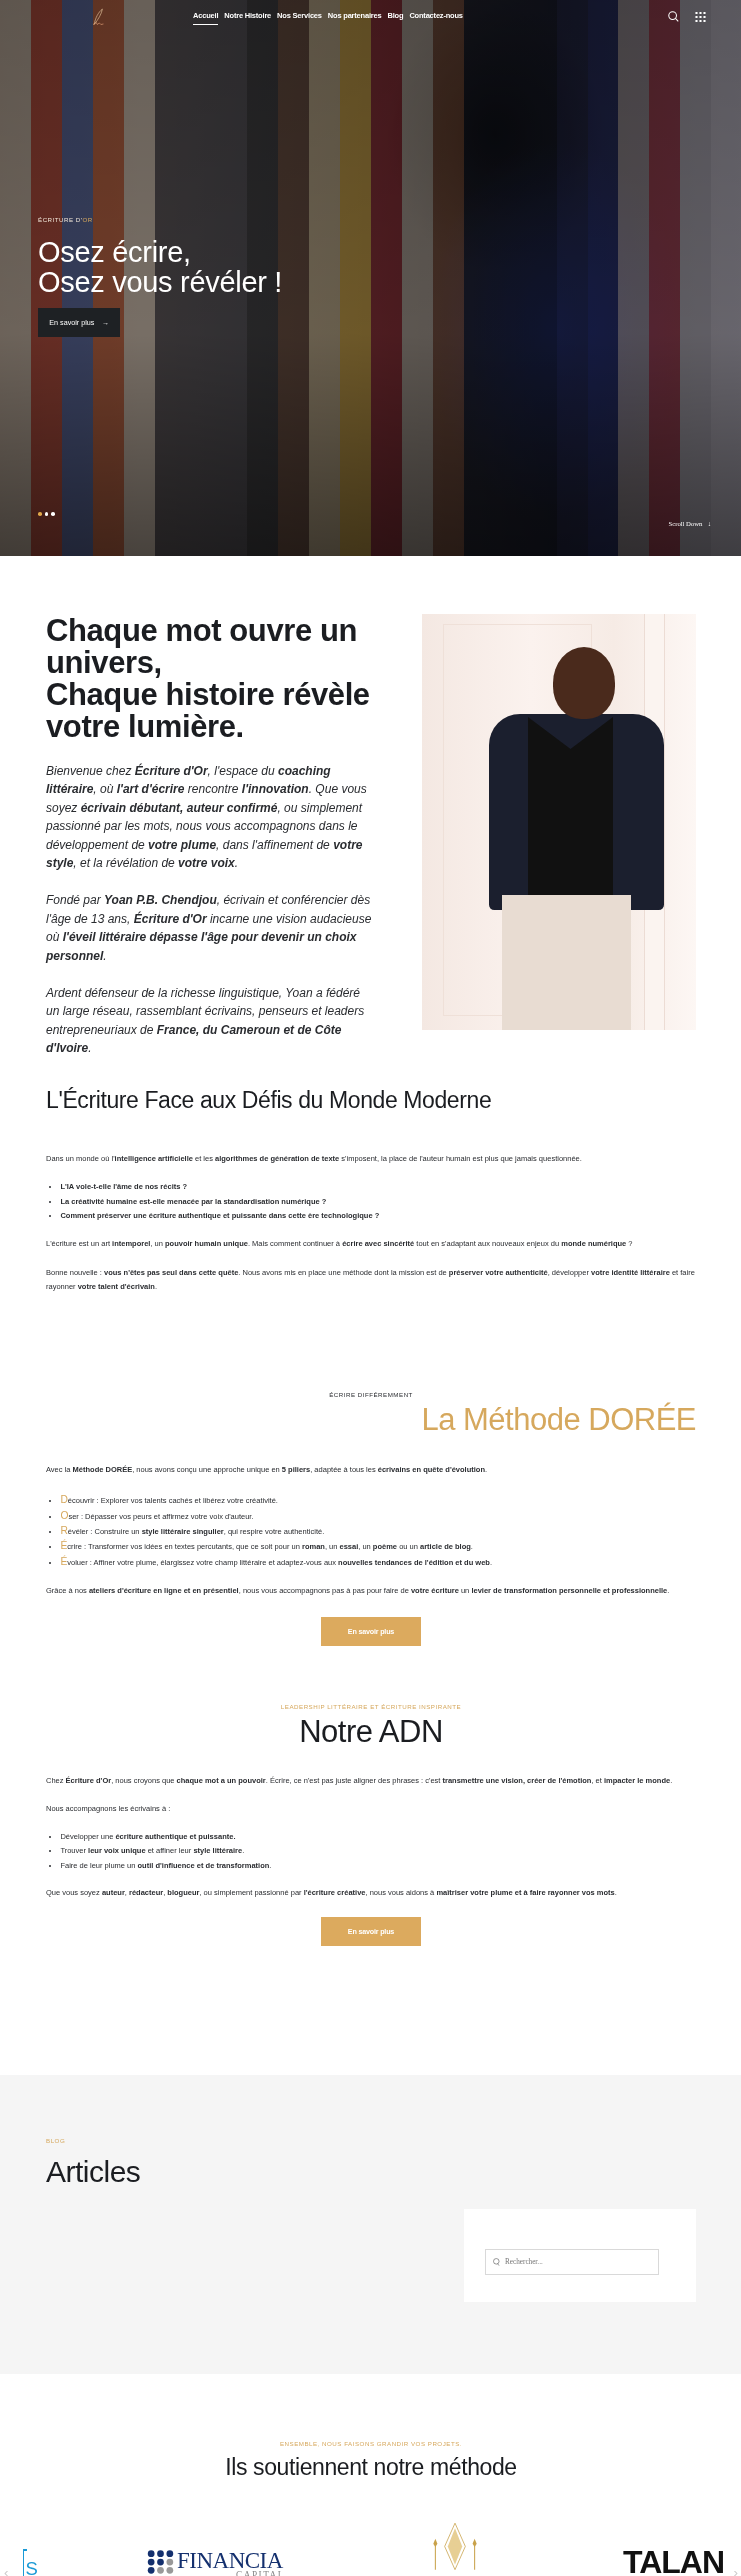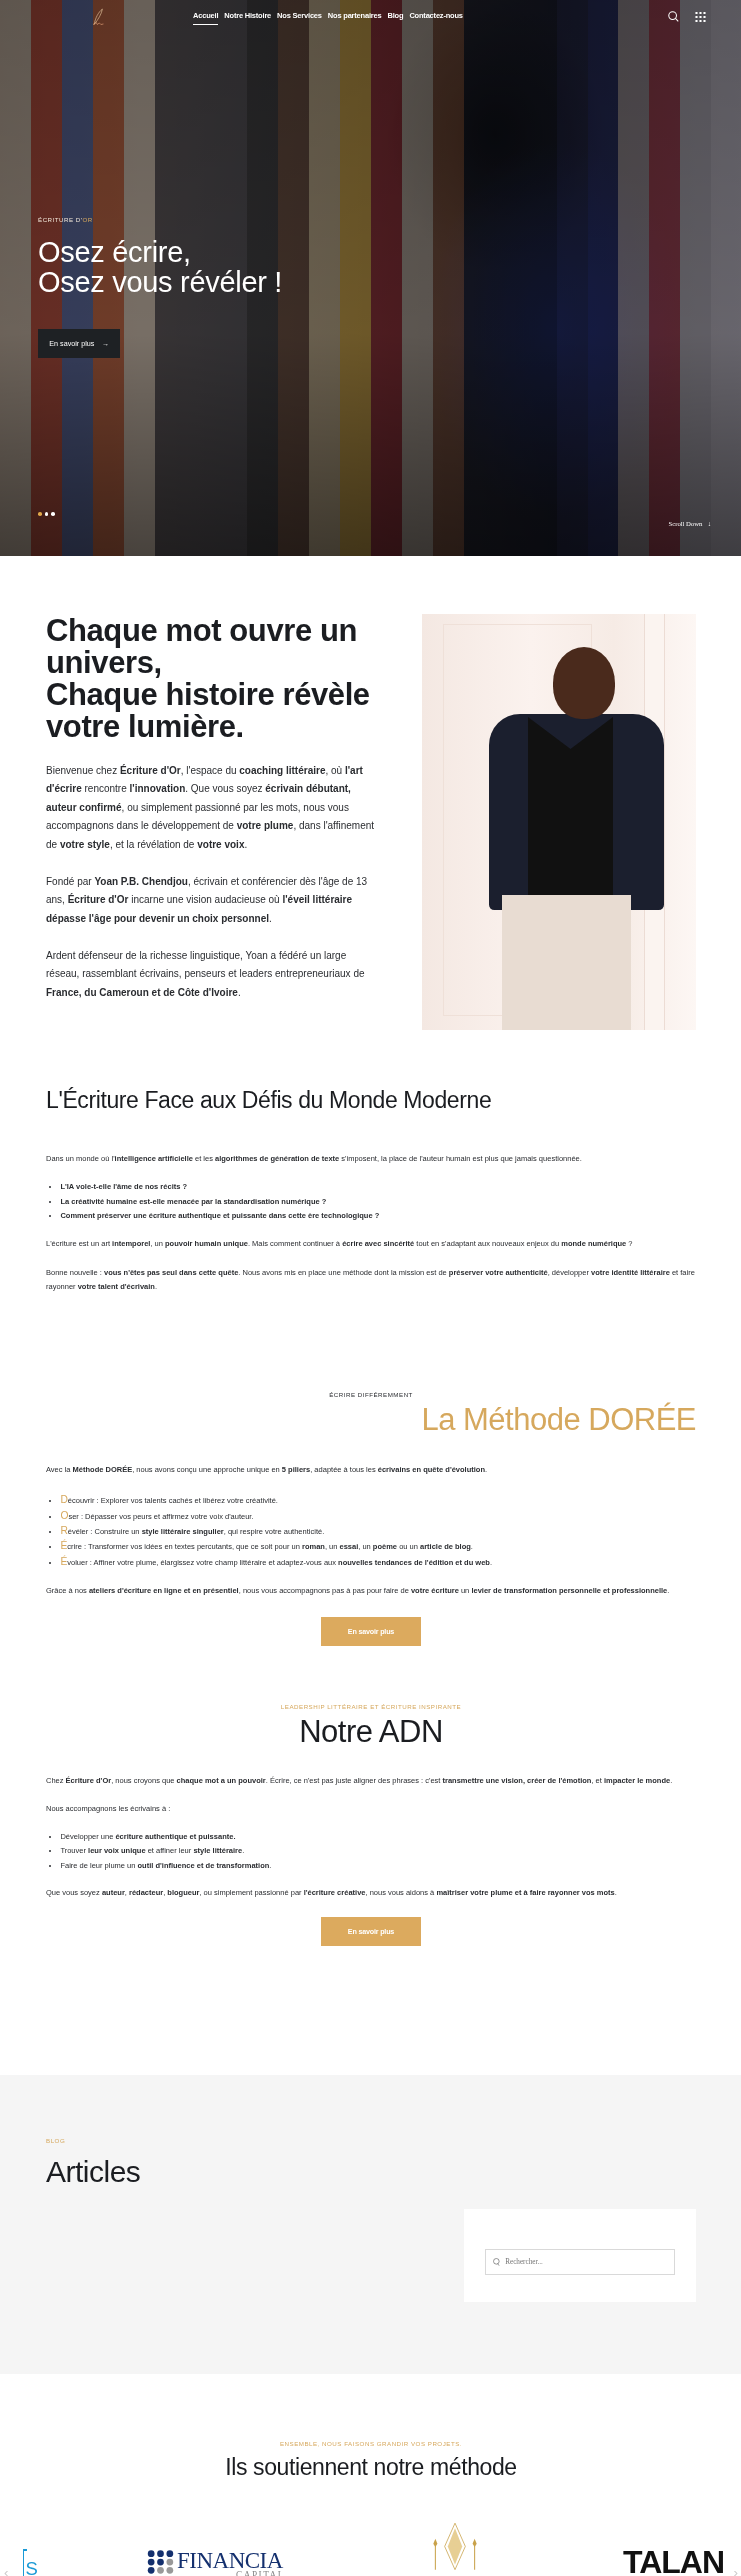--- a/index.html
+++ b/index.html
@@ -21,32 +21,32 @@
   .logo { position: absolute; left: 88px; top: 7.2px; width: 20.6px; height: 20.6px; }
   .menu { position: absolute; left: 193px; top: 11.3px; display: flex; gap: 6px; }
   .menu a { color: #fff; text-decoration: none; font-size: 7.5px; font-weight: 700; letter-spacing: -0.2px; padding-bottom: 5.2px; position: relative; }
   .menu a.active::after { content: ""; position: absolute; left: 0; right: 0; bottom: 0; height: 1px; background: #fff; }
   .nav-icons { position: absolute; right: 36px; top: 11.3px; display: flex; gap: 15.5px; align-items: center; }
   .grid-icon { display: grid; grid-template-columns: repeat(3, 2.6px); gap: 1.5px; }
   .grid-icon i { width: 2.6px; height: 2.6px; border: 0.7px solid #fff; border-radius: 50%; display: block; }
   .hero-content { position: absolute; left: 38px; top: 216px; z-index: 3; }
   .eyebrow-hero { color: #f0e6d8; font-size: 6.2px; letter-spacing: 0.5px; margin-bottom: 14.4px; }
   .eyebrow-hero .gold { color: #d6a85d; }
-  .hero-title { color: #fff; font-size: 29px; font-weight: 400; line-height: 30px; letter-spacing: -0.3px; margin-bottom: 32px; }
+  .hero-title { color: #fff; font-size: 29px; font-weight: 400; line-height: 30px; letter-spacing: -0.3px; margin-bottom: 11px; }
   .btn-dark { display: inline-flex; align-items: center; gap: 7.2px; background: #1e2124; color: #fff; font-size: 7.2px; padding: 9.3px 11.3px; height: 29px; border: none; }
   .dots { position: absolute; left: 38px; top: 512px; display: flex; gap: 3.1px; z-index: 3; }
   .dots i { width: 3.6px; height: 3.6px; border-radius: 50%; background: #fff; display: block; }
   .dots i.on { background: #e1a84a; }
   .scroll-down { position: absolute; right: 31px; top: 520px; color: #fff; font-family: "Liberation Serif", serif; font-size: 6.7px; display: flex; gap: 5.2px; align-items: center; z-index: 3; }
 
   
   .about { position: relative; height: 510px; }
   .about-text { position: absolute; left: 46px; top: 59px; width: 330px; }
   .h-big { font-size: 31px; font-weight: 700; line-height: 32px; letter-spacing: -0.4px; color: #1b1d21; }
-  .about-text p { font-size: 10px; line-height: 18.5px; color: #2a2c30; }
+  .about-text p { font-size: 12px; line-height: 18.5px; color: #2a2c30; font-style: italic; }
   .about-text .p1 { margin-top: 18.5px; }
   .about-text .p2 { margin-top: 18.5px; }
   .about-text .p3 { margin-top: 18.5px; }
   .portrait-box { position: absolute; left: 422px; top: 58px; width: 274px; height: 416px; background: linear-gradient(90deg, #f4e8e2 0%, #fbf2ee 40%, #f6ebe5 70%, #fdf7f4 100%); overflow: hidden; }
   .portrait-box .door { position: absolute; left: 20.6px; top: 10.3px; width: 149px; height: 392px; border: 1.5px solid #efe0d8; }
   .portrait-box .pillar { position: absolute; left: 222px; top: 0; width: 20.6px; height: 416px; background: #fbf4f0; border-left: 1px solid #ecdcd4; border-right: 1px solid #ecdcd4; }
   .person-head { position: absolute; left: 131px; top: 33px; width: 62px; height: 72px; border-radius: 50% 50% 45% 45%; background: #4a2a1c; }
   .person-body { position: absolute; left: 67px; top: 100px; width: 175px; height: 196px; background: #1b1f2e; border-radius: 31px 31px 5.2px 5.2px; }
   .person-shirt { position: absolute; left: 106px; top: 103px; width: 85px; height: 178px; background: #111; clip-path: polygon(0 0, 50% 18%, 100% 0, 100% 100%, 0 100%); }
   .person-legs { position: absolute; left: 80px; top: 281px; width: 129px; height: 135px; background: #e8dcd2; }
@@ -71,21 +71,21 @@
   .btn-gold { display: block; margin: 0 auto; background: #dcaa5e; color: #fff; width: 100px; height: 29px; border: none; font-size: 7.2px; font-weight: 700; letter-spacing: -0.2px; }
 
   .methode { height: 314px; padding-top: 6.2px; }
   .adn { height: 299px; padding-top: 4.1px; }
 
   
   .blog { background: #f5f5f5; height: 299px; position: relative; }
   .blog .eb { position: absolute; left: 46px; top: 62px; color: #d6a85d; font-size: 6.2px; letter-spacing: 0.5px; }
   .blog h2 { position: absolute; left: 46px; top: 80px; font-size: 30px; font-weight: 400; letter-spacing: -0.5px; }
   .sidebar-card { position: absolute; left: 464px; top: 134px; width: 232px; height: 93px; background: #fff; }
-  .search-box { position: absolute; left: 20.6px; top: 40px; width: 190px; height: 26px; border: 0.5px solid #d9d9d9; display: flex; align-items: center; padding-left: 7.2px; gap: 5.2px; }
+  .search-box { position: absolute; left: 20.6px; top: 40px; width: 174px; height: 26px; border: 0.5px solid #d9d9d9; display: flex; align-items: center; padding-left: 7.2px; gap: 5.2px; }
   .search-box input { border: none; outline: none; font-family: "Liberation Serif", serif; font-size: 7.2px; color: #999; width: 155px; background: transparent; }
 
   
   .partners { height: 278px; position: relative; background: #fff; }
   .partners .eyebrow { padding-top: 66px; }
   .partners h2 { text-align: center; font-size: 23px; font-weight: 400; letter-spacing: -0.4px; margin-top: 7.2px; }
   .logos { position: absolute; top: 149px; left: 0; width: 742px; height: 93px; overflow: hidden; }
   .logo-item { position: absolute; }
   .arrow { position: absolute; top: 191px; color: #ccc; font-size: 13.4px; }
 </style>

